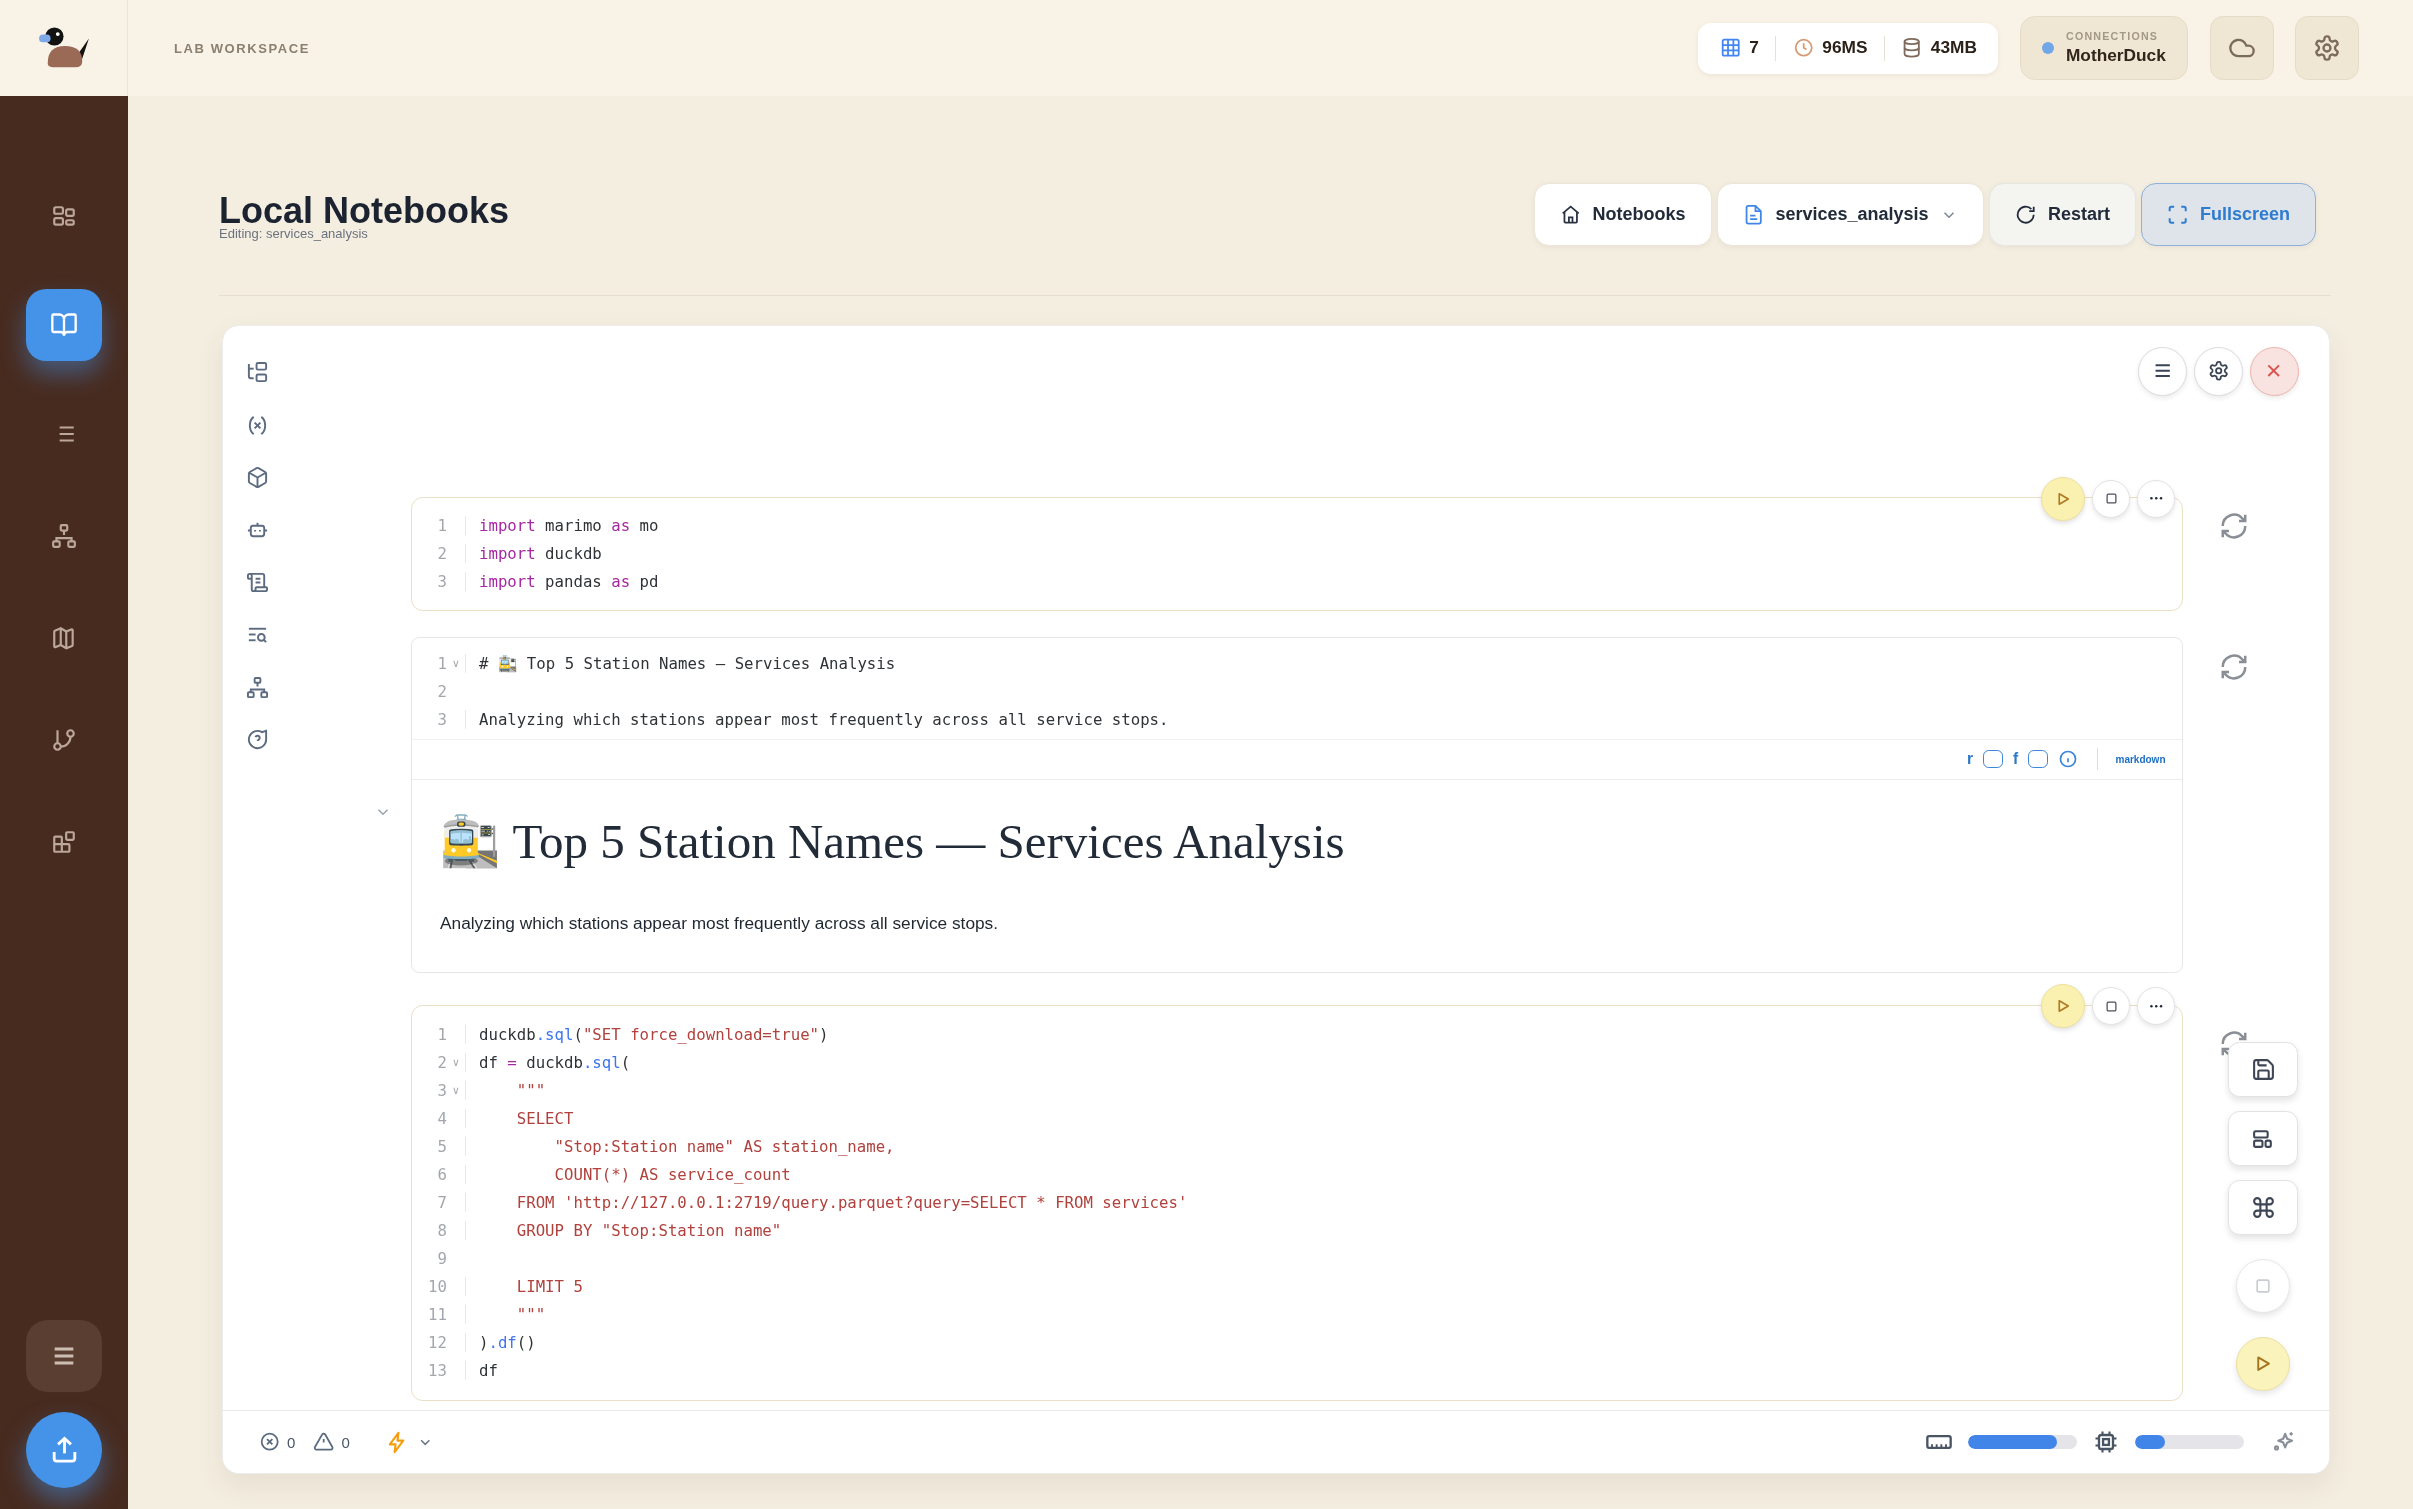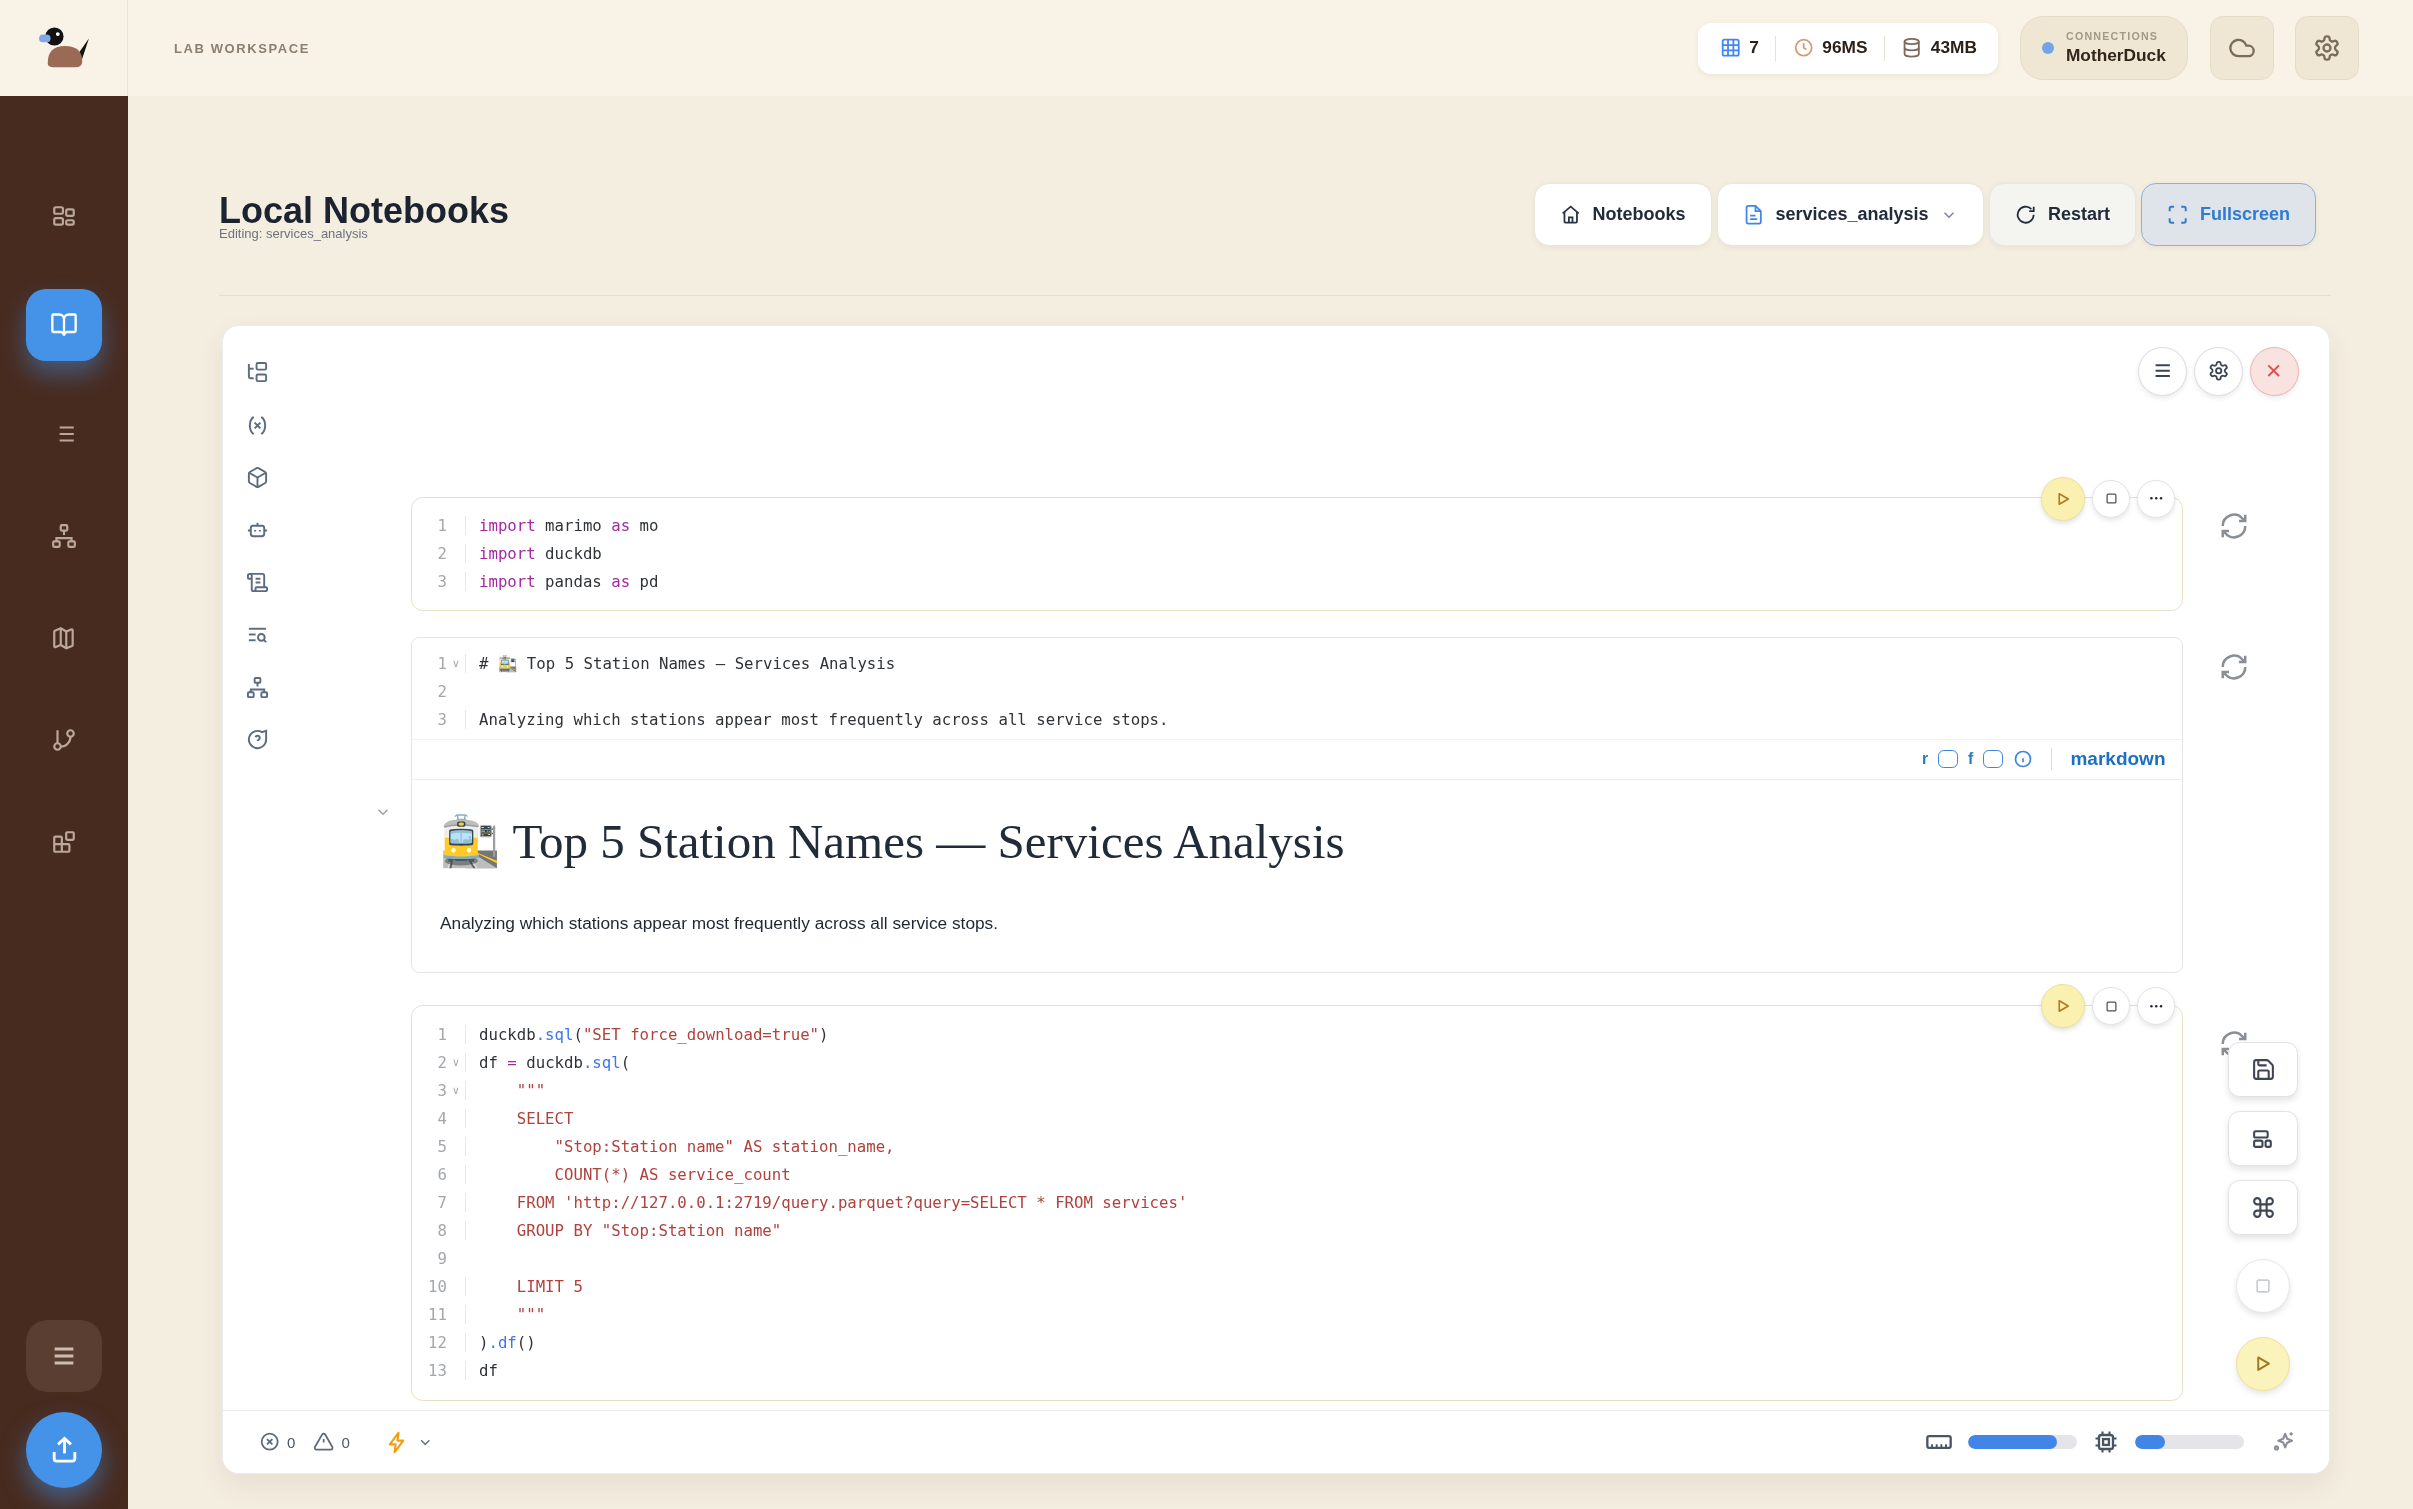--- a/index.html
+++ b/index.html
@@ -12,21 +12,21 @@
             background:#F9F3E7; display:flex; align-items:center; }
   .logo-box { width:128px; height:96px; display:flex; align-items:center; justify-content:center;
               border-right:0.8px solid #EDE5D4; }
   .ws-label { margin-left:46px; font-size:13px; font-weight:bold; letter-spacing:1.6px; color:#8B7F6F; }
   .topbar-right { margin-left:auto; margin-right:54px; display:flex; align-items:center; gap:21.4px; }
   .stats-pill { display:flex; align-items:center; gap:16.5px; background:#FFFFFF; border-radius:13px;
                 height:51px; padding:0 21.4px; box-shadow:0 1.6px 5px rgba(90,70,40,.08); }
   .stat { display:flex; align-items:center; gap:8.2px; font-size:17.3px; font-weight:bold; color:#2B2118; }
   .stat-div { width:0.8px; height:25px; background:#E6E1D6; }
   .chip { display:flex; align-items:center; gap:11.5px; background:#EFE6D4; border:0.8px solid #E6DCC6;
-          border-radius:23px; height:64px; padding:0 21.4px; cursor:pointer; }
+          border-radius:15px; height:64px; padding:0 21.4px; cursor:pointer; }
   .chip .dot { width:12.4px; height:12.4px; border-radius:50%; background:#6FA7E8; }
   .conn-label { font-size:10.7px; font-weight:bold; letter-spacing:1.2px; color:#A39885; }
   .conn-value { font-size:17.3px; font-weight:bold; color:#32251B; margin-top:2.5px; }
   .icon-chip { width:64px; height:64px; background:#EFE6D4; border:0.8px solid #E6DCC6; border-radius:13px;
                display:flex; align-items:center; justify-content:center; color:#7B6C59; cursor:pointer; }
 
   
   .sidebar { position:absolute; left:0; top:96px; bottom:0; width:128px; background:#482B1F;
              display:flex; flex-direction:column; align-items:center; }
   .side-icons { display:flex; flex-direction:column; align-items:center; margin-top:91px; gap:43px; }
@@ -72,21 +72,21 @@
   .cell.md  { border:1.2px solid #E6E6E6; border-radius:8.2px; }
   .cell-1 { margin-top:171px; padding:13px 0 15px 0; }
   .cell-2 { margin-top:26px; }
   .cell-3 { margin-top:32px; padding:15px 0 15px 0; }
   .md-editor { padding:11.5px 0 5px 0; }
   .md-footer { height:40px; border-top:0.8px solid #F0F0F0; display:flex; align-items:center;
                justify-content:flex-end; gap:10px; padding-right:16.5px; color:#2B77C8; }
   .kbd-letter { font-size:15.7px; font-weight:bold; }
   .kbd-box { width:20px; height:18px; border:1.6px solid #3D86DC; border-radius:5.8px; }
   .md-foot-div { width:0.8px; height:21.4px; background:#D7DDE4; margin:0 8.2px; }
-  .md-lang { font-size:19px; font-weight:bold; color:#1D6FC2; }
+  .md-lang { font-size:10px; font-weight:bold; color:#1D6FC2; }
   .md-output { border-top:0.8px solid #EDEDED; padding:33px 28px 38px 28px; position:relative; }
   .md-title { font-family:"Liberation Serif", serif; font-size:49px; font-weight:500; color:#222B38; }
   .md-para  { margin-top:43px; font-size:17.3px; color:#1F2730; }
   .collapse-chev { position:absolute; left:-38px; top:23px; color:#9AA2AC; cursor:pointer; }
 
   
   .code-row { display:flex; align-items:center; height:28px; font-family:"DejaVu Sans Mono", monospace;
               font-size:15.7px; white-space:pre; }
   .gutter-num { width:35px; text-align:right; color:#A3A7AD; flex:none; }
   .fold { width:18px; text-align:center; color:#A3A7AD; font-size:10.7px; flex:none; font-family:"Liberation Sans",sans-serif; }

